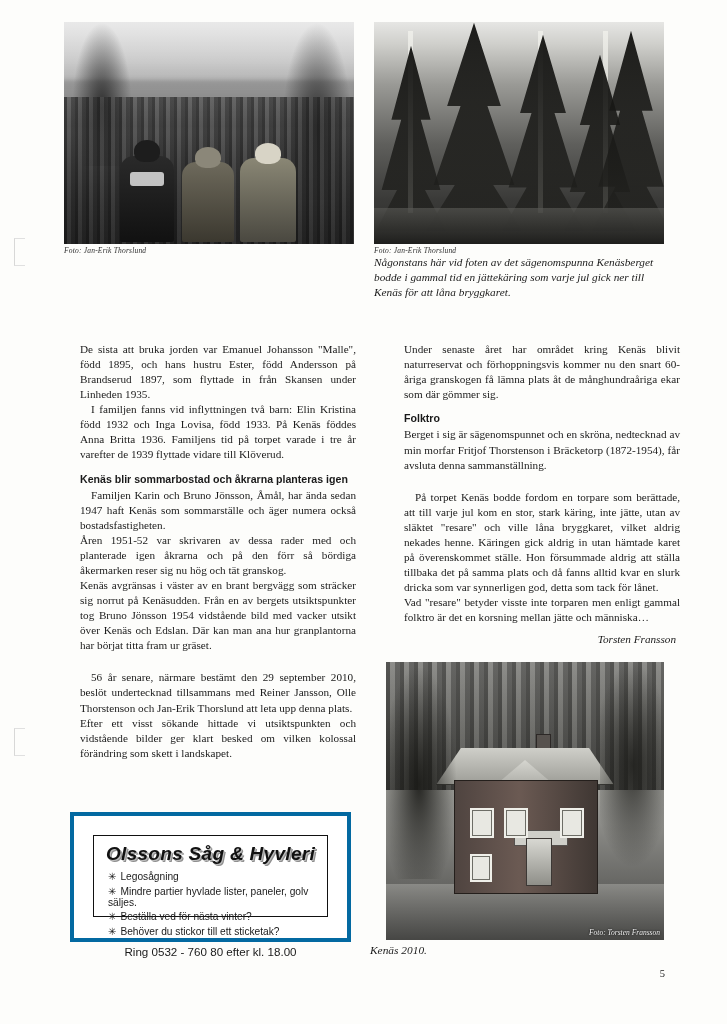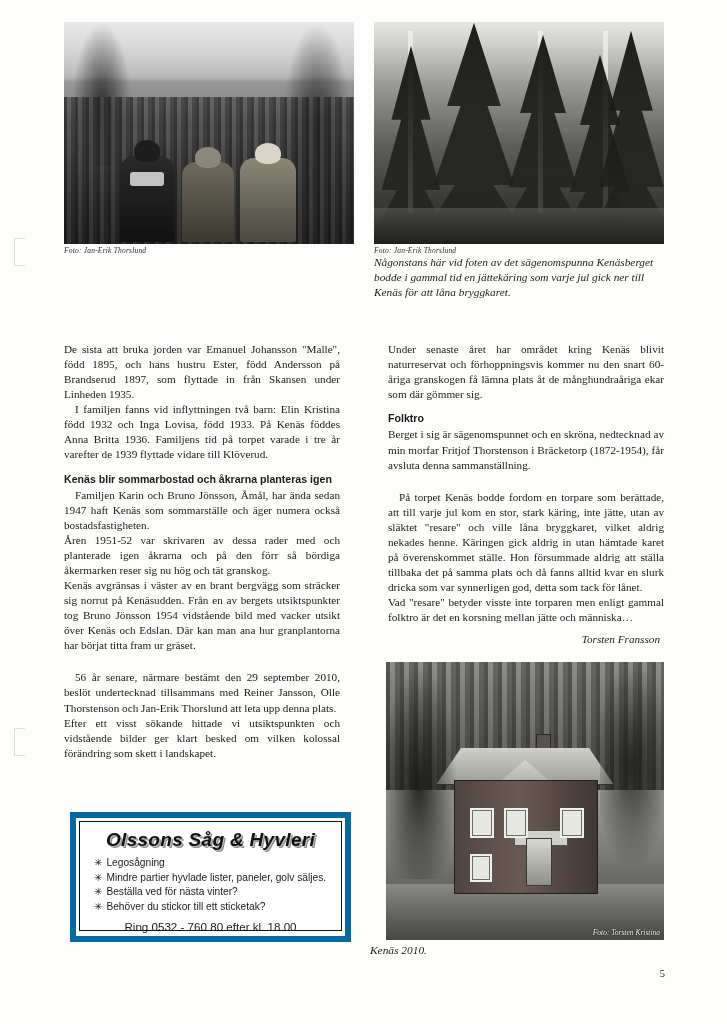--- a/index.html
+++ b/index.html
@@ -137,21 +137,21 @@
     font-size: 11.3px;
     font-style: italic;
     line-height: 1.33;
     color: #1a1a1a;
     padding-right: 6px;
   }
 
   .columns {
     position: absolute;
     top: 342px;
-    left: 64px;
+    left: 80px;
     width: 600px;
     display: flex;
     justify-content: center;
     gap: 48px;
   }
   .col { width: 284px; }
   .col p {
     margin: 0;
     font-size: 11.2px;
     line-height: 1.345;
@@ -175,23 +175,23 @@
     padding-right: 4px;
   }
 
   
   .ad {
     position: absolute;
     left: 70px;
     top: 812px;
     width: 281px;
     height: 130px;
-    border: 6px solid #0369a1;
+    border: 4px solid #0369a1;
     background: #fff;
-    padding: 0;
+    padding: 16px;
     box-sizing: border-box;
   }
   .ad-inner {
     border: 1px solid #111;
     margin: 3px;
     height: calc(100% - 8px);
     box-sizing: border-box;
     padding: 7px 10px 6px 10px;
   }
   .ad-title {
@@ -400,20 +400,20 @@
     <div class="house-gable"></div>
     <div class="house-body"></div>
     <div class="porch"></div>
     <div class="door"></div>
     <div class="win w1"></div>
     <div class="win w2"></div>
     <div class="win w3"></div>
     <div class="win w4"></div>
     <div class="tree-left"></div>
     <div class="tree-right"></div>
-    <div class="house-credit">Foto: Torsten Kristina</div>
+    <div class="house-credit">Foto: Torsten Fransson</div>
   </div>
 
   <div class="house-caption">Kenäs 2010.</div>
 
   <div class="page-number">5</div>
 
 </div>
 
 </body></html>

